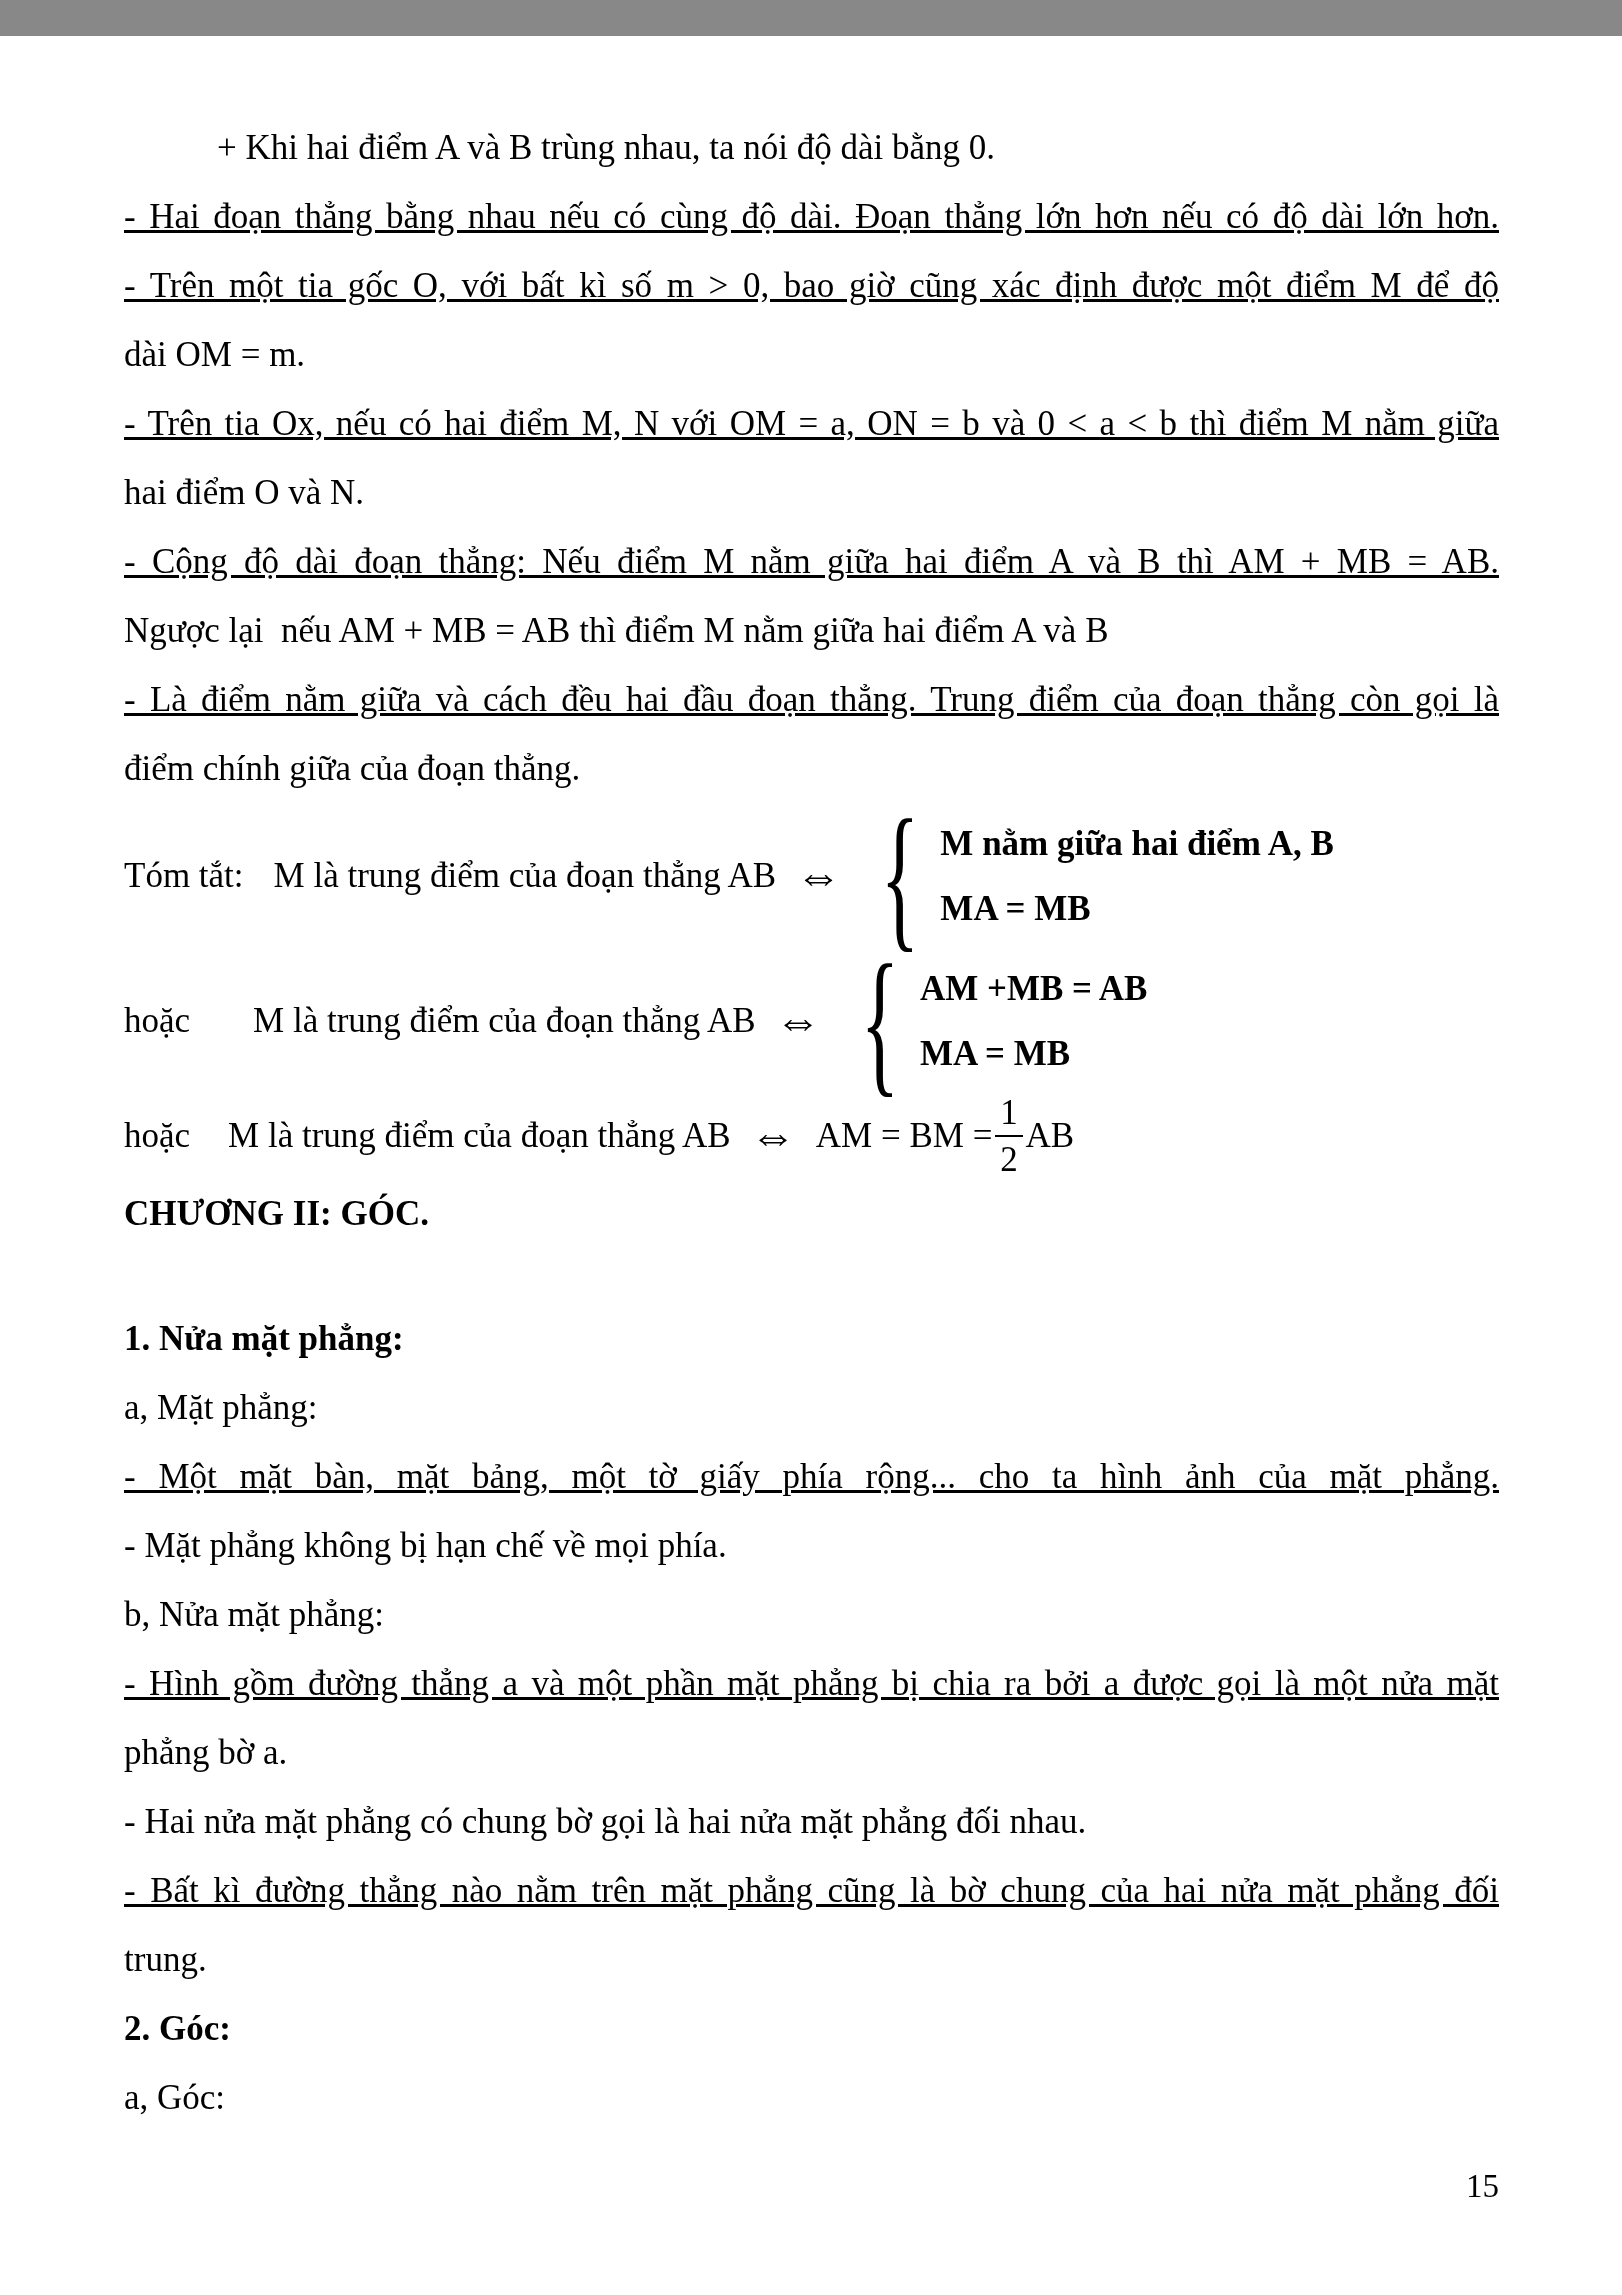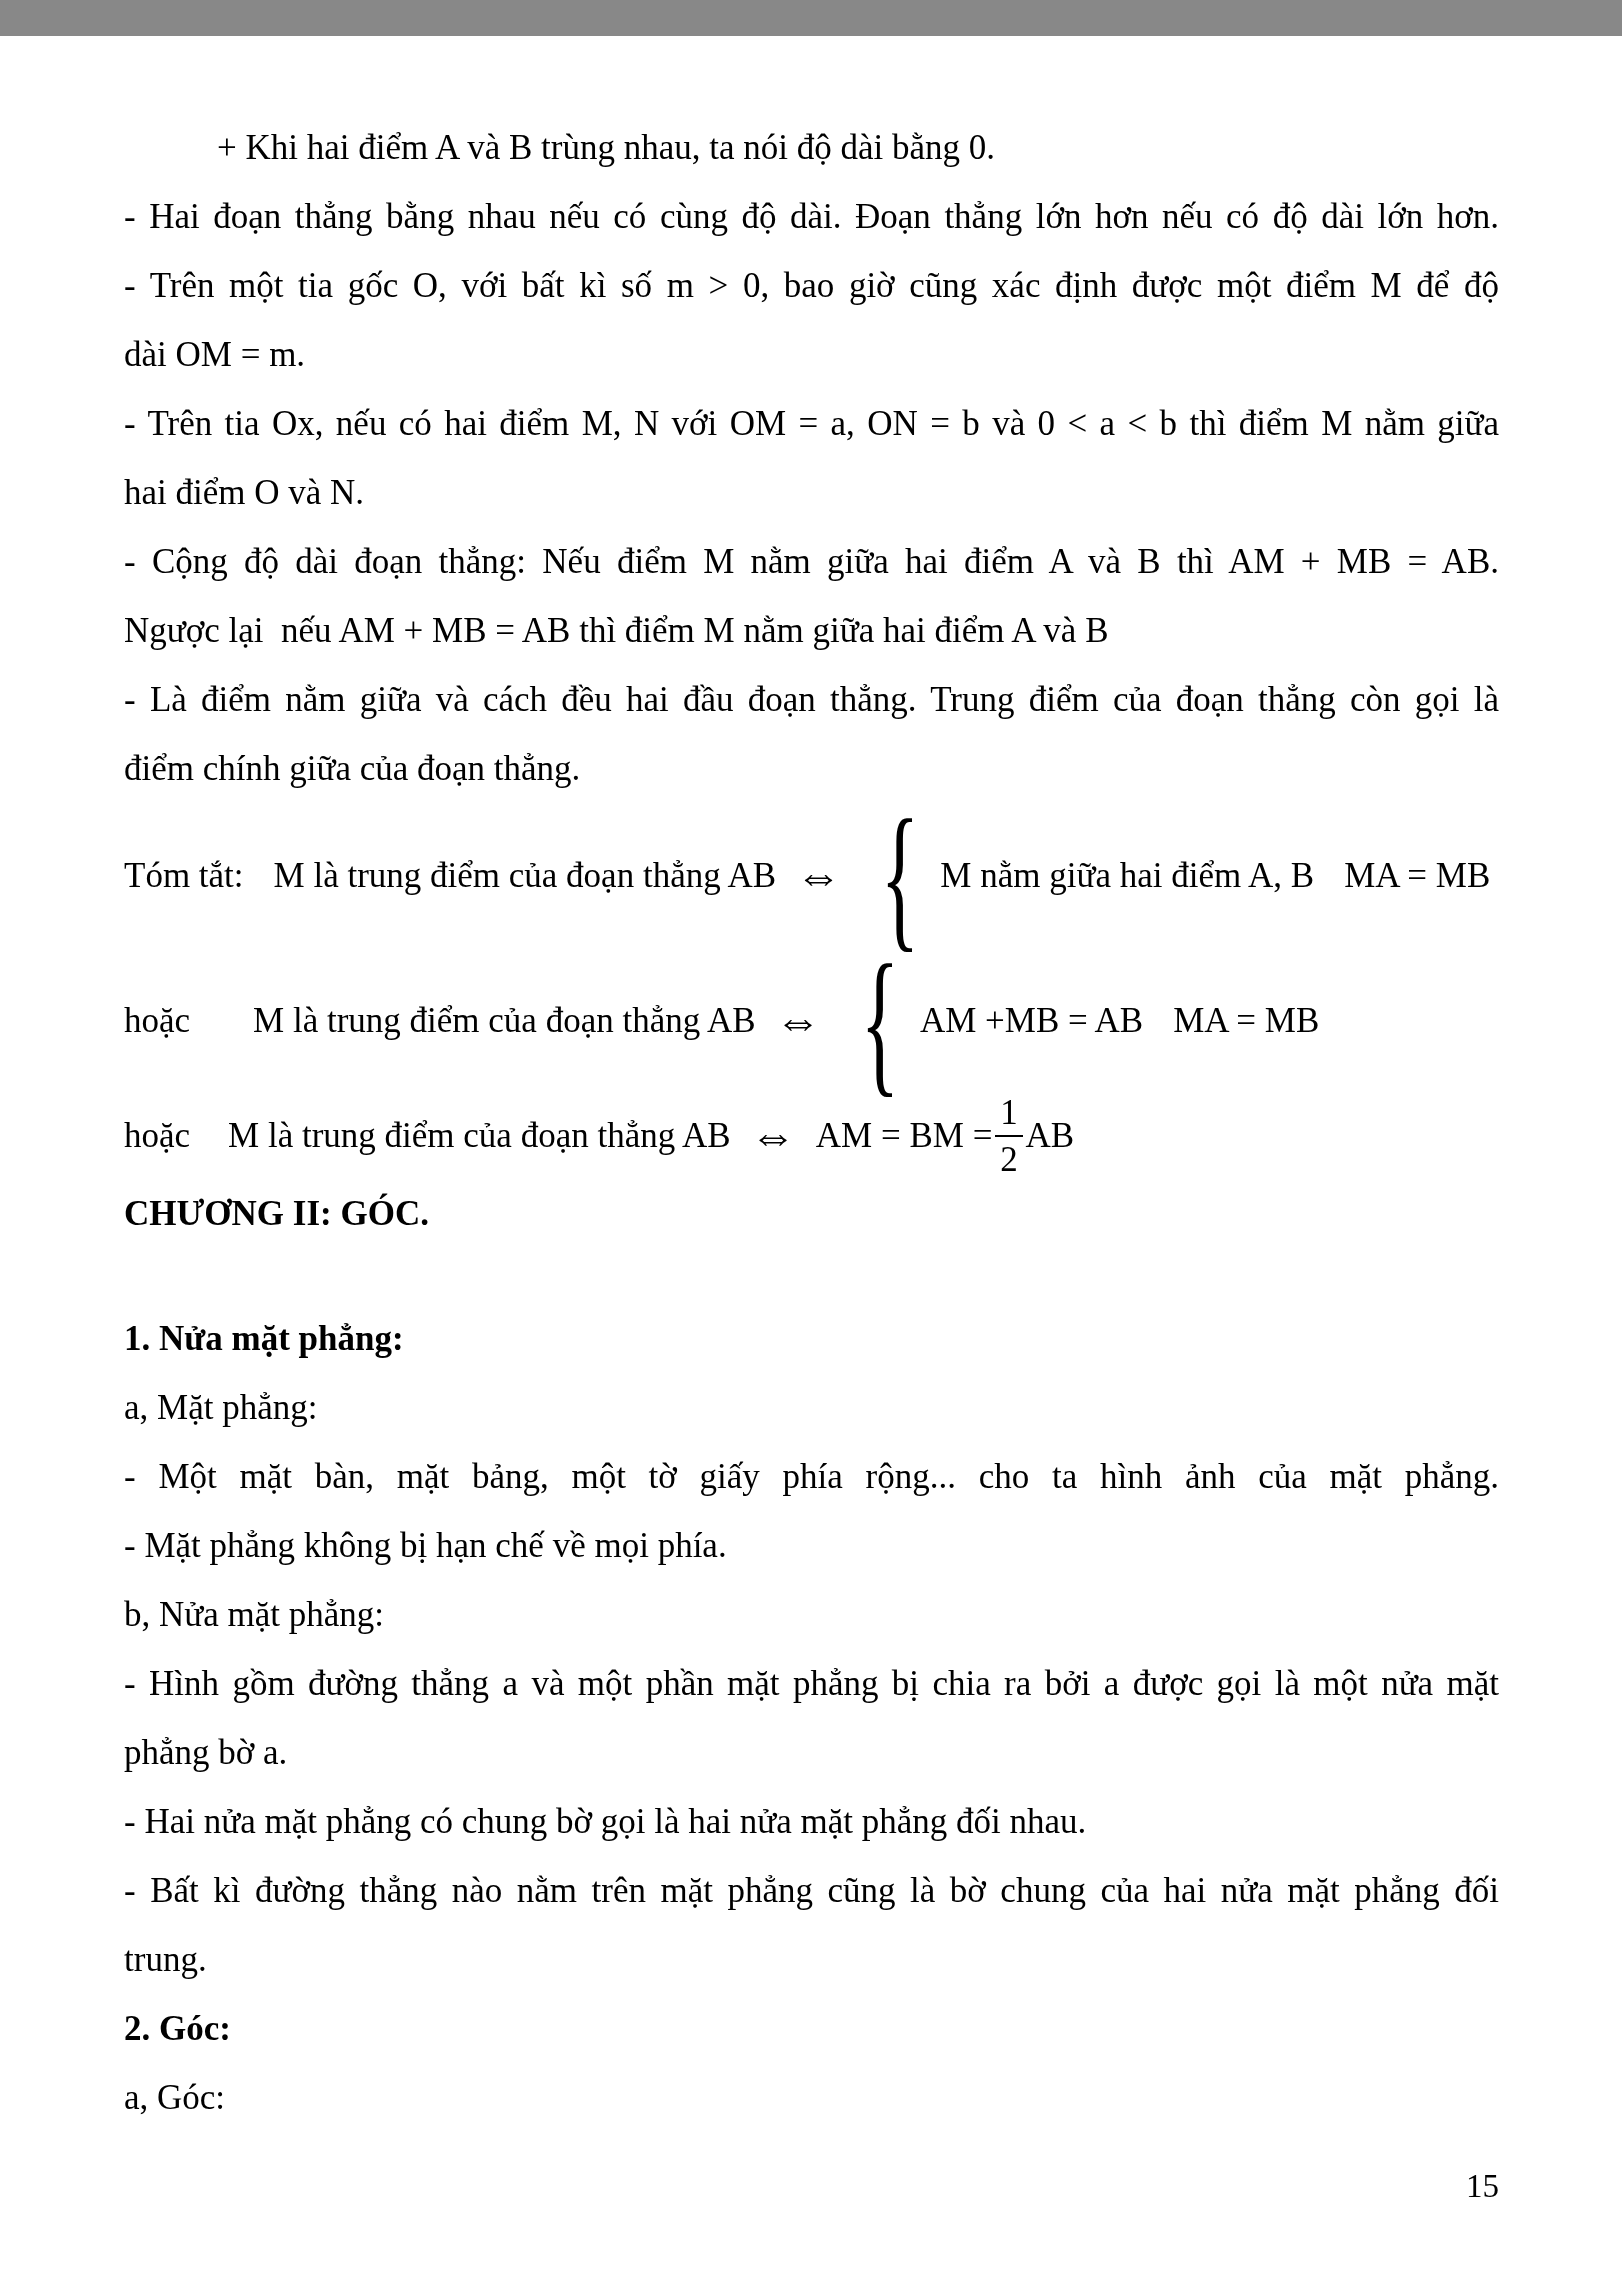--- a/index.html
+++ b/index.html
@@ -5,38 +5,38 @@
   html,body{margin:0;padding:0;background:#888;}
   .page{
     width:1623px;height:2295px;background:#ffffff;color:#000;
     position:relative;box-sizing:border-box;
     padding:77px 124px 0 124px;
     font-family:"Liberation Serif","DejaVu Serif",serif;
     font-size:35px;
     margin-top:36px;
   }
   .line{height:69px;line-height:69px;white-space:nowrap;}
-  .j{text-align:justify;text-align-last:justify;white-space:normal;}
+  .j{text-align:justify;text-align-last:justify;white-space:normal;text-decoration:underline;}
   .indent{padding-left:93px;}
   .bold{font-weight:bold;}
   .center{text-align:left;}
   
   .fgroup{display:flex;align-items:center;height:145px;}
   .fline{display:flex;align-items:center;height:86px;}
   .f-label{flex:none;}
   .f1 .f-label{margin-right:30px;}
   .f2 .f-label{margin-right:63px;}
   .f3 .f-label{margin-right:38px;}
   .f-arrow{font-size:46px;margin:0 19.6px;flex:none;line-height:1;}
   .brace{
     flex:none;font-size:162px;font-weight:300;line-height:1;
     transform:scaleX(0.5);transform-origin:center;
     display:flex;align-items:center;height:145px;margin-right:1.3px;
   }
-  .cases{display:flex;flex-direction:row;justify-content:flex-end;gap:30px;}
+  .cases{display:flex;flex-direction:column;justify-content:flex-end;gap:30px;font-weight:bold;}
   .case{line-height:1;}
   .frac{display:inline-flex;flex-direction:column;align-items:center;line-height:1;margin:0 2.6px;flex:none;}
   .frac-num{padding:0 5.2px 5.2px 5.2px;border-bottom:2.6px solid #000;}
   .frac-den{padding-top:5.2px;}
   .spacer{height:56px;}
   .footer{margin-top:36px;text-align:right;font-size:33px;}
 </style>
 </head>
 <body>
 

